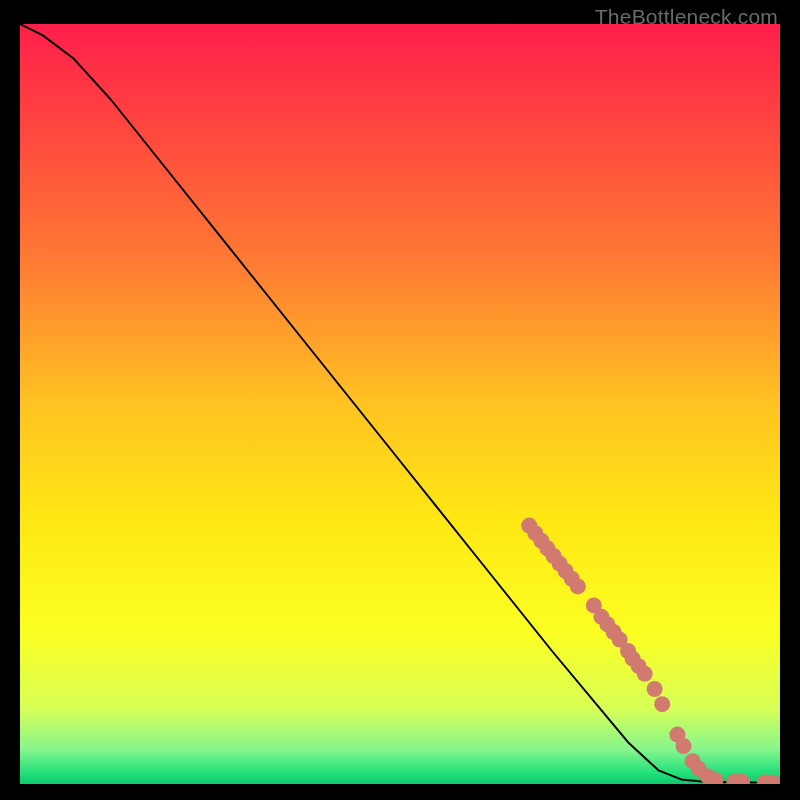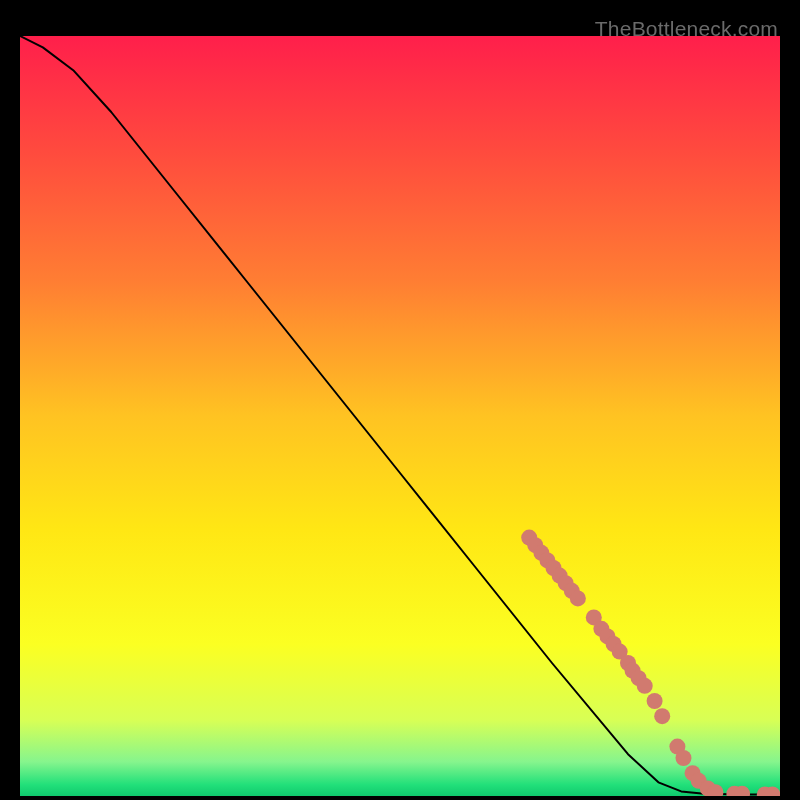--- a/index.html
+++ b/index.html
@@ -5,21 +5,21 @@
   html, body {
     margin: 0;
     padding: 0;
     width: 800px;
     height: 800px;
     overflow: hidden;
     background: #000;
   }
   .frame {
     position: absolute;
-    top: 16px;
+    top: 4px;
     left: 0;
     width: 800px;
     height: 672px;
     background: #000;
   }
   .plot {
     position: absolute;
     top: 20px;
     left: 20px;
     width: 760px;

